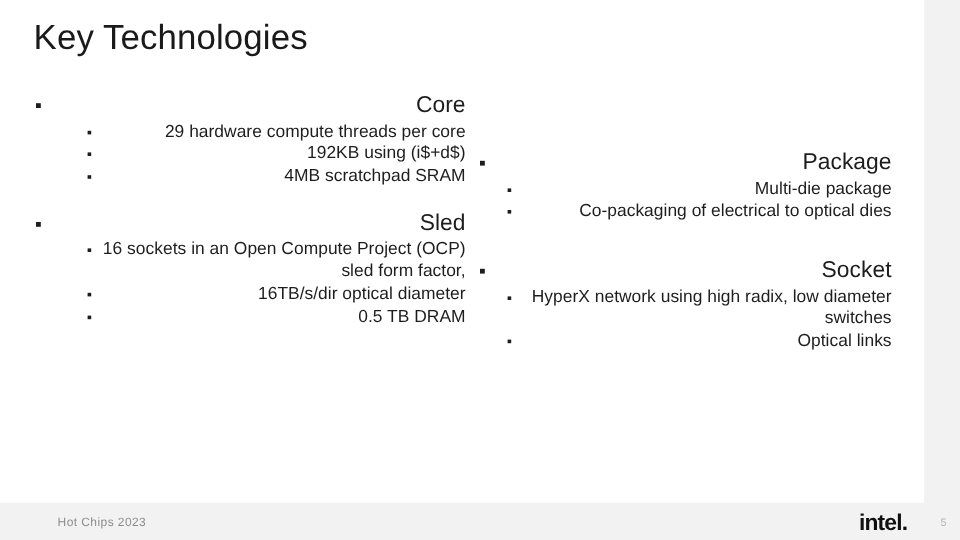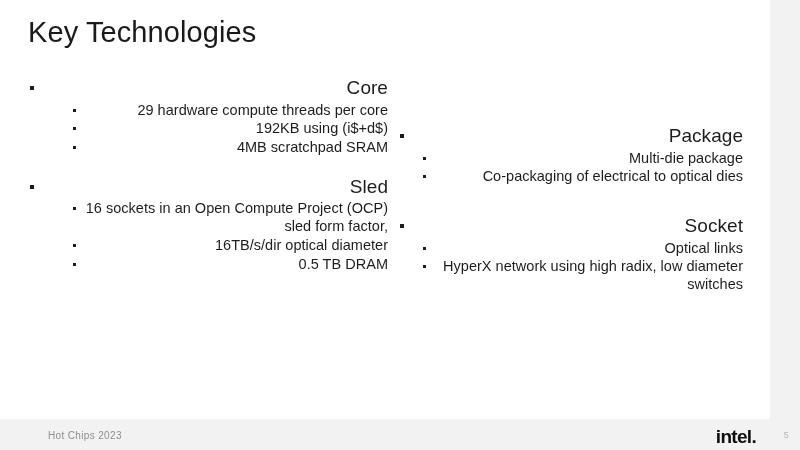--- a/index.html
+++ b/index.html
@@ -223,25 +223,25 @@
       </div>
 
       <div class="group" style="margin-top:28px;">
         <div class="l1">
           <span class="mark"></span>
           <span>Socket</span>
         </div>
         <ul class="l2list">
           <li class="l2">
             <span class="mark"></span>
+            <span>HyperX network using high radix, low diameter switches</span>
+          </li>
+          <li class="l2">
+            <span class="mark"></span>
             <span>Optical links</span>
-          </li>
-          <li class="l2">
-            <span class="mark"></span>
-            <span>HyperX network using high radix, low diameter switches</span>
           </li>
         </ul>
       </div>
 
     </div>
 
   </div>
 
   <div class="footer-band"></div>
   <div class="footer-text">Hot Chips 2023</div>

